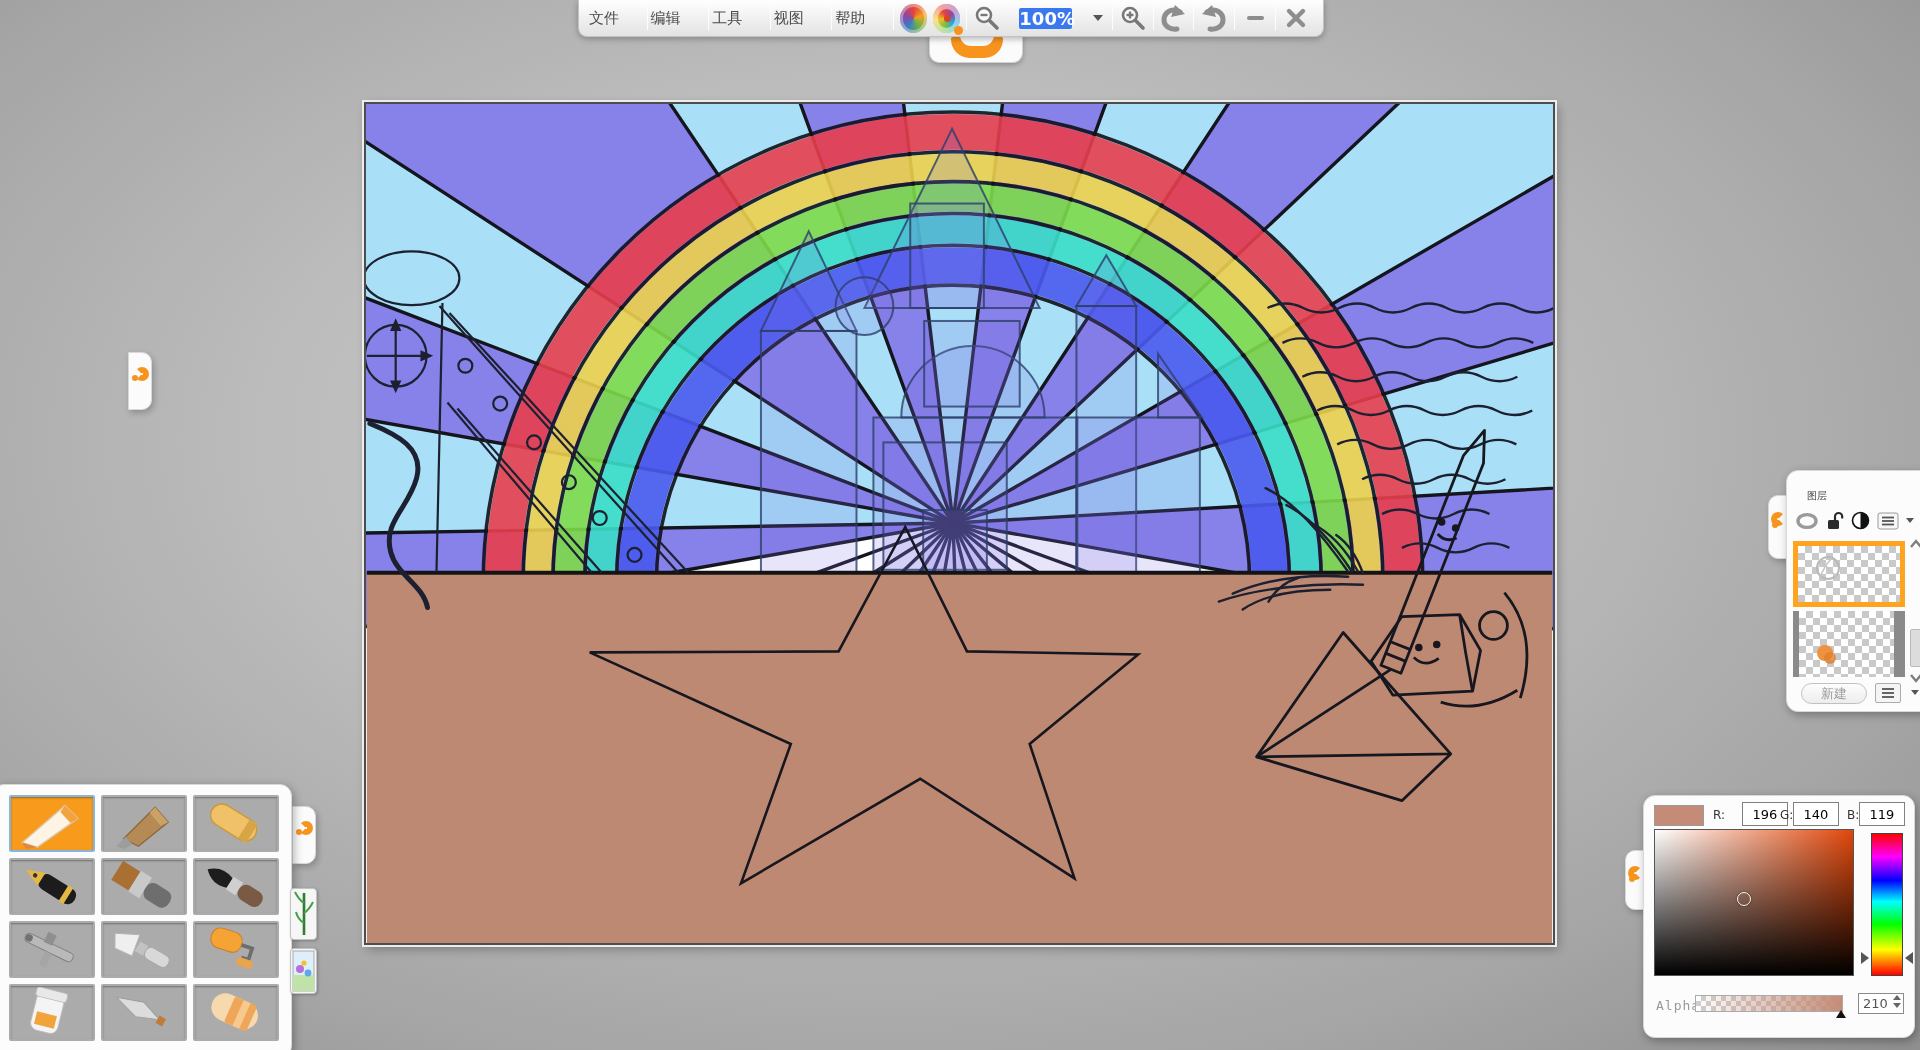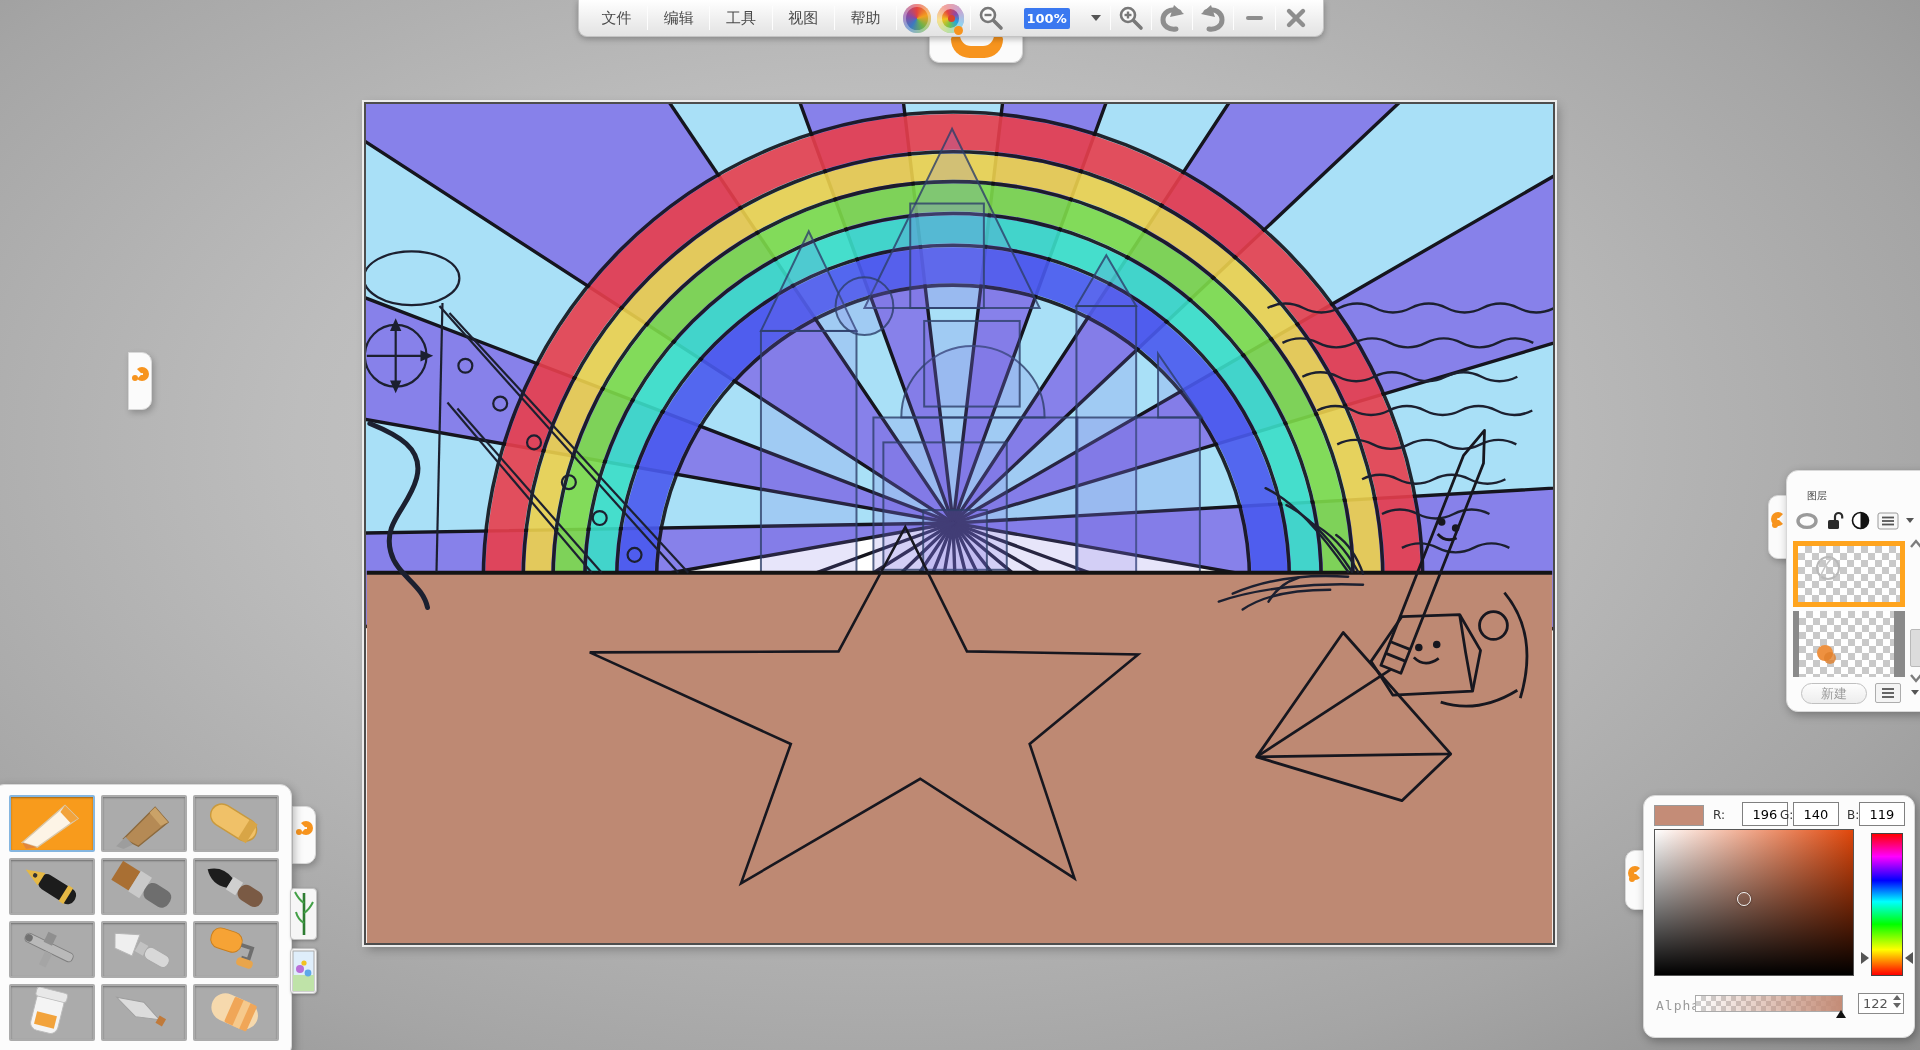--- a/index.html
+++ b/index.html
@@ -5,27 +5,27 @@
   * { margin:0; padding:0; box-sizing:border-box; }
   html,body { width:1920px; height:1050px; overflow:hidden; font-family:"DejaVu Sans","Liberation Sans",sans-serif; }
   #screen { position:relative; width:1920px; height:1050px;
     background: radial-gradient(ellipse at 46% 42%, #cdcdcd 0%, #bdbdbd 40%, #a5a5a5 75%, #8f8f8f 100%); }
 
   
   .toolbar { position:absolute; left:578px; top:0; width:746px; height:37px;
     background:linear-gradient(#ffffff,#efefef 55%,#e3e3e3);
     border:1px solid #c3c3c3; border-top:none; border-radius:0 0 9px 9px;
     box-shadow:0 2px 6px rgba(0,0,0,.28); display:flex; align-items:center; padding:0 10px; z-index:6; }
-  .menu-btn { width:58px; height:27px; line-height:27px; text-align:center; font-size:15px; color:#4a4a4a; cursor:default; }
+  .menu-btn { width:58px; height:27px; line-height:27px; font-size:15px; color:#4a4a4a; cursor:default; }
   .tb-sep { width:1px; height:24px; background:#d2d2d2; border-right:1px solid #fdfdfd; margin:0 3px; }
   .round-ico { width:29px; height:29px; border-radius:50%; margin:0 3px; position:relative; }
   .clown1 { background:conic-gradient(#e4443f,#f2a01f,#6db24b,#3b79c2,#8d48a2,#e4443f); box-shadow:inset 0 0 0 3px rgba(255,255,255,.35); }
   .clown2 { background:conic-gradient(from 120deg,#22a5e2,#7cc243,#f2c21f,#e4443f,#9347a2,#22a5e2); box-shadow:inset 0 0 0 5px rgba(255,255,255,.5); }
   .clown2::after { content:""; position:absolute; left:11px; top:11px; width:7px; height:7px; border-radius:50%; background:#d8452b; }
-  .zoom-pct { min-width:46px; height:21px; background:#3a78f0; color:#fff; font-weight:bold; font-size:13px;
+  .zoom-pct { min-width:46px; height:21px; background:#3a78f0; color:#fff; font-weight:bold; font-size:18px;
     text-align:center; line-height:21px; border-radius:2px; margin:0 15px; }
   .caret-down { width:0; height:0; border-left:5px solid transparent; border-right:5px solid transparent; border-top:6px solid #555; margin:0 6px; }
   .tb-ico { width:36px; height:30px; display:flex; align-items:center; justify-content:center; }
   .glyph-min { width:17px; height:4px; background:#8d8d8d; border-radius:2px; }
 
   
   .mascot-tab { position:absolute; left:929px; top:33px; width:94px; height:30px; background:#fbfbfb;
     border:1px solid #d2d2d2; border-top:none; border-radius:0 0 10px 10px; box-shadow:0 2px 5px rgba(0,0,0,.25); z-index:5; }
   .mascot-smile { position:absolute; left:21px; top:2px; width:52px; height:23px; background:#f7941e; border-radius:6px 6px 26px 26px; }
   .mascot-smile::after { content:""; position:absolute; left:9px; top:0; width:34px; height:11px; background:#fbfbfb; border-radius:0 0 17px 17px; }
@@ -538,21 +538,21 @@
     <div class="sv-square">
       <div class="sv-cursor"></div>
     </div>
     <div class="hue-bar"></div>
     <div class="hue-tri-l"></div>
     <div class="hue-tri-r"></div>
     <div class="alpha-lab">Alpha</div>
     <div class="alpha-slider"></div>
     <div class="alpha-mark"></div>
     <div class="spin">
-      <span class="v">122</span>
+      <span class="v">210</span>
       <span class="arrows">
           <span class="tri-up"></span>
           <span class="tri-dn"></span>
         </span>
     </div>
   </div>
   <div class="ear" style="left:1625px; top:850px; width:22px; height:60px; border-radius:10px 0 0 10px;">
     <div class="ring" style="left:2px; top:15px; border-right-color:transparent;"></div>
     <div class="dot" style="left:3px; top:25px;"></div>
   </div>

